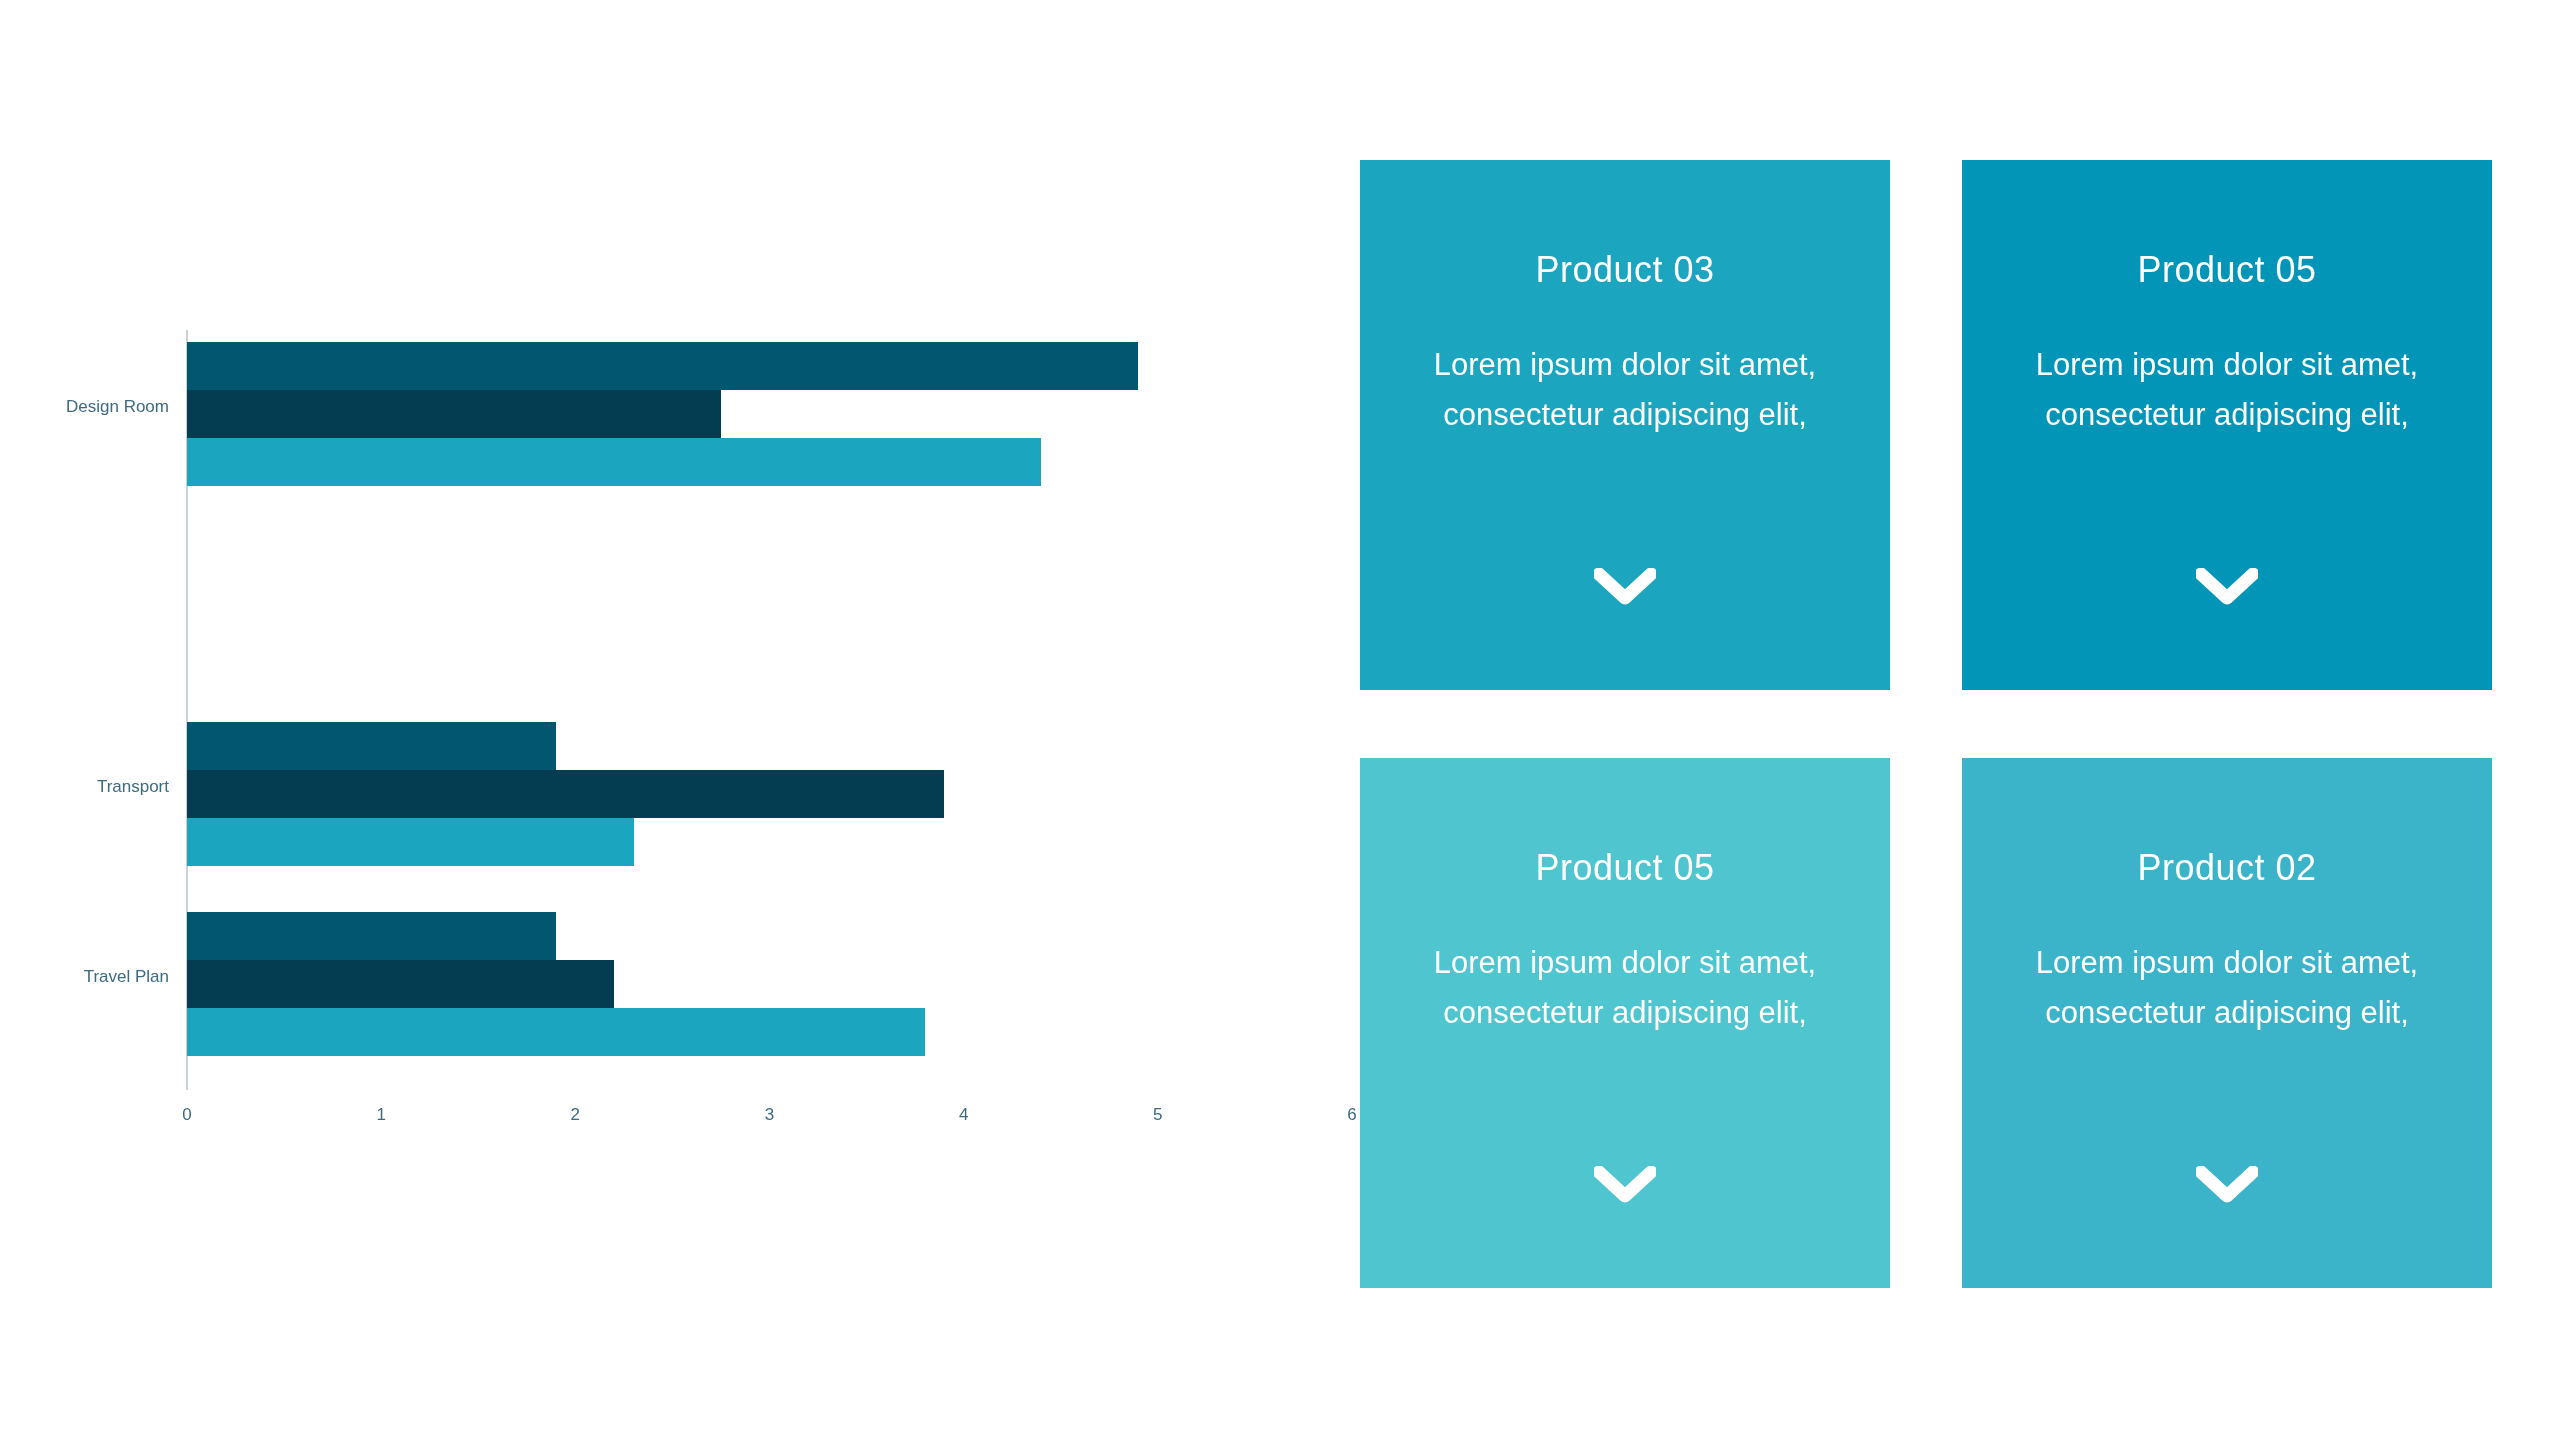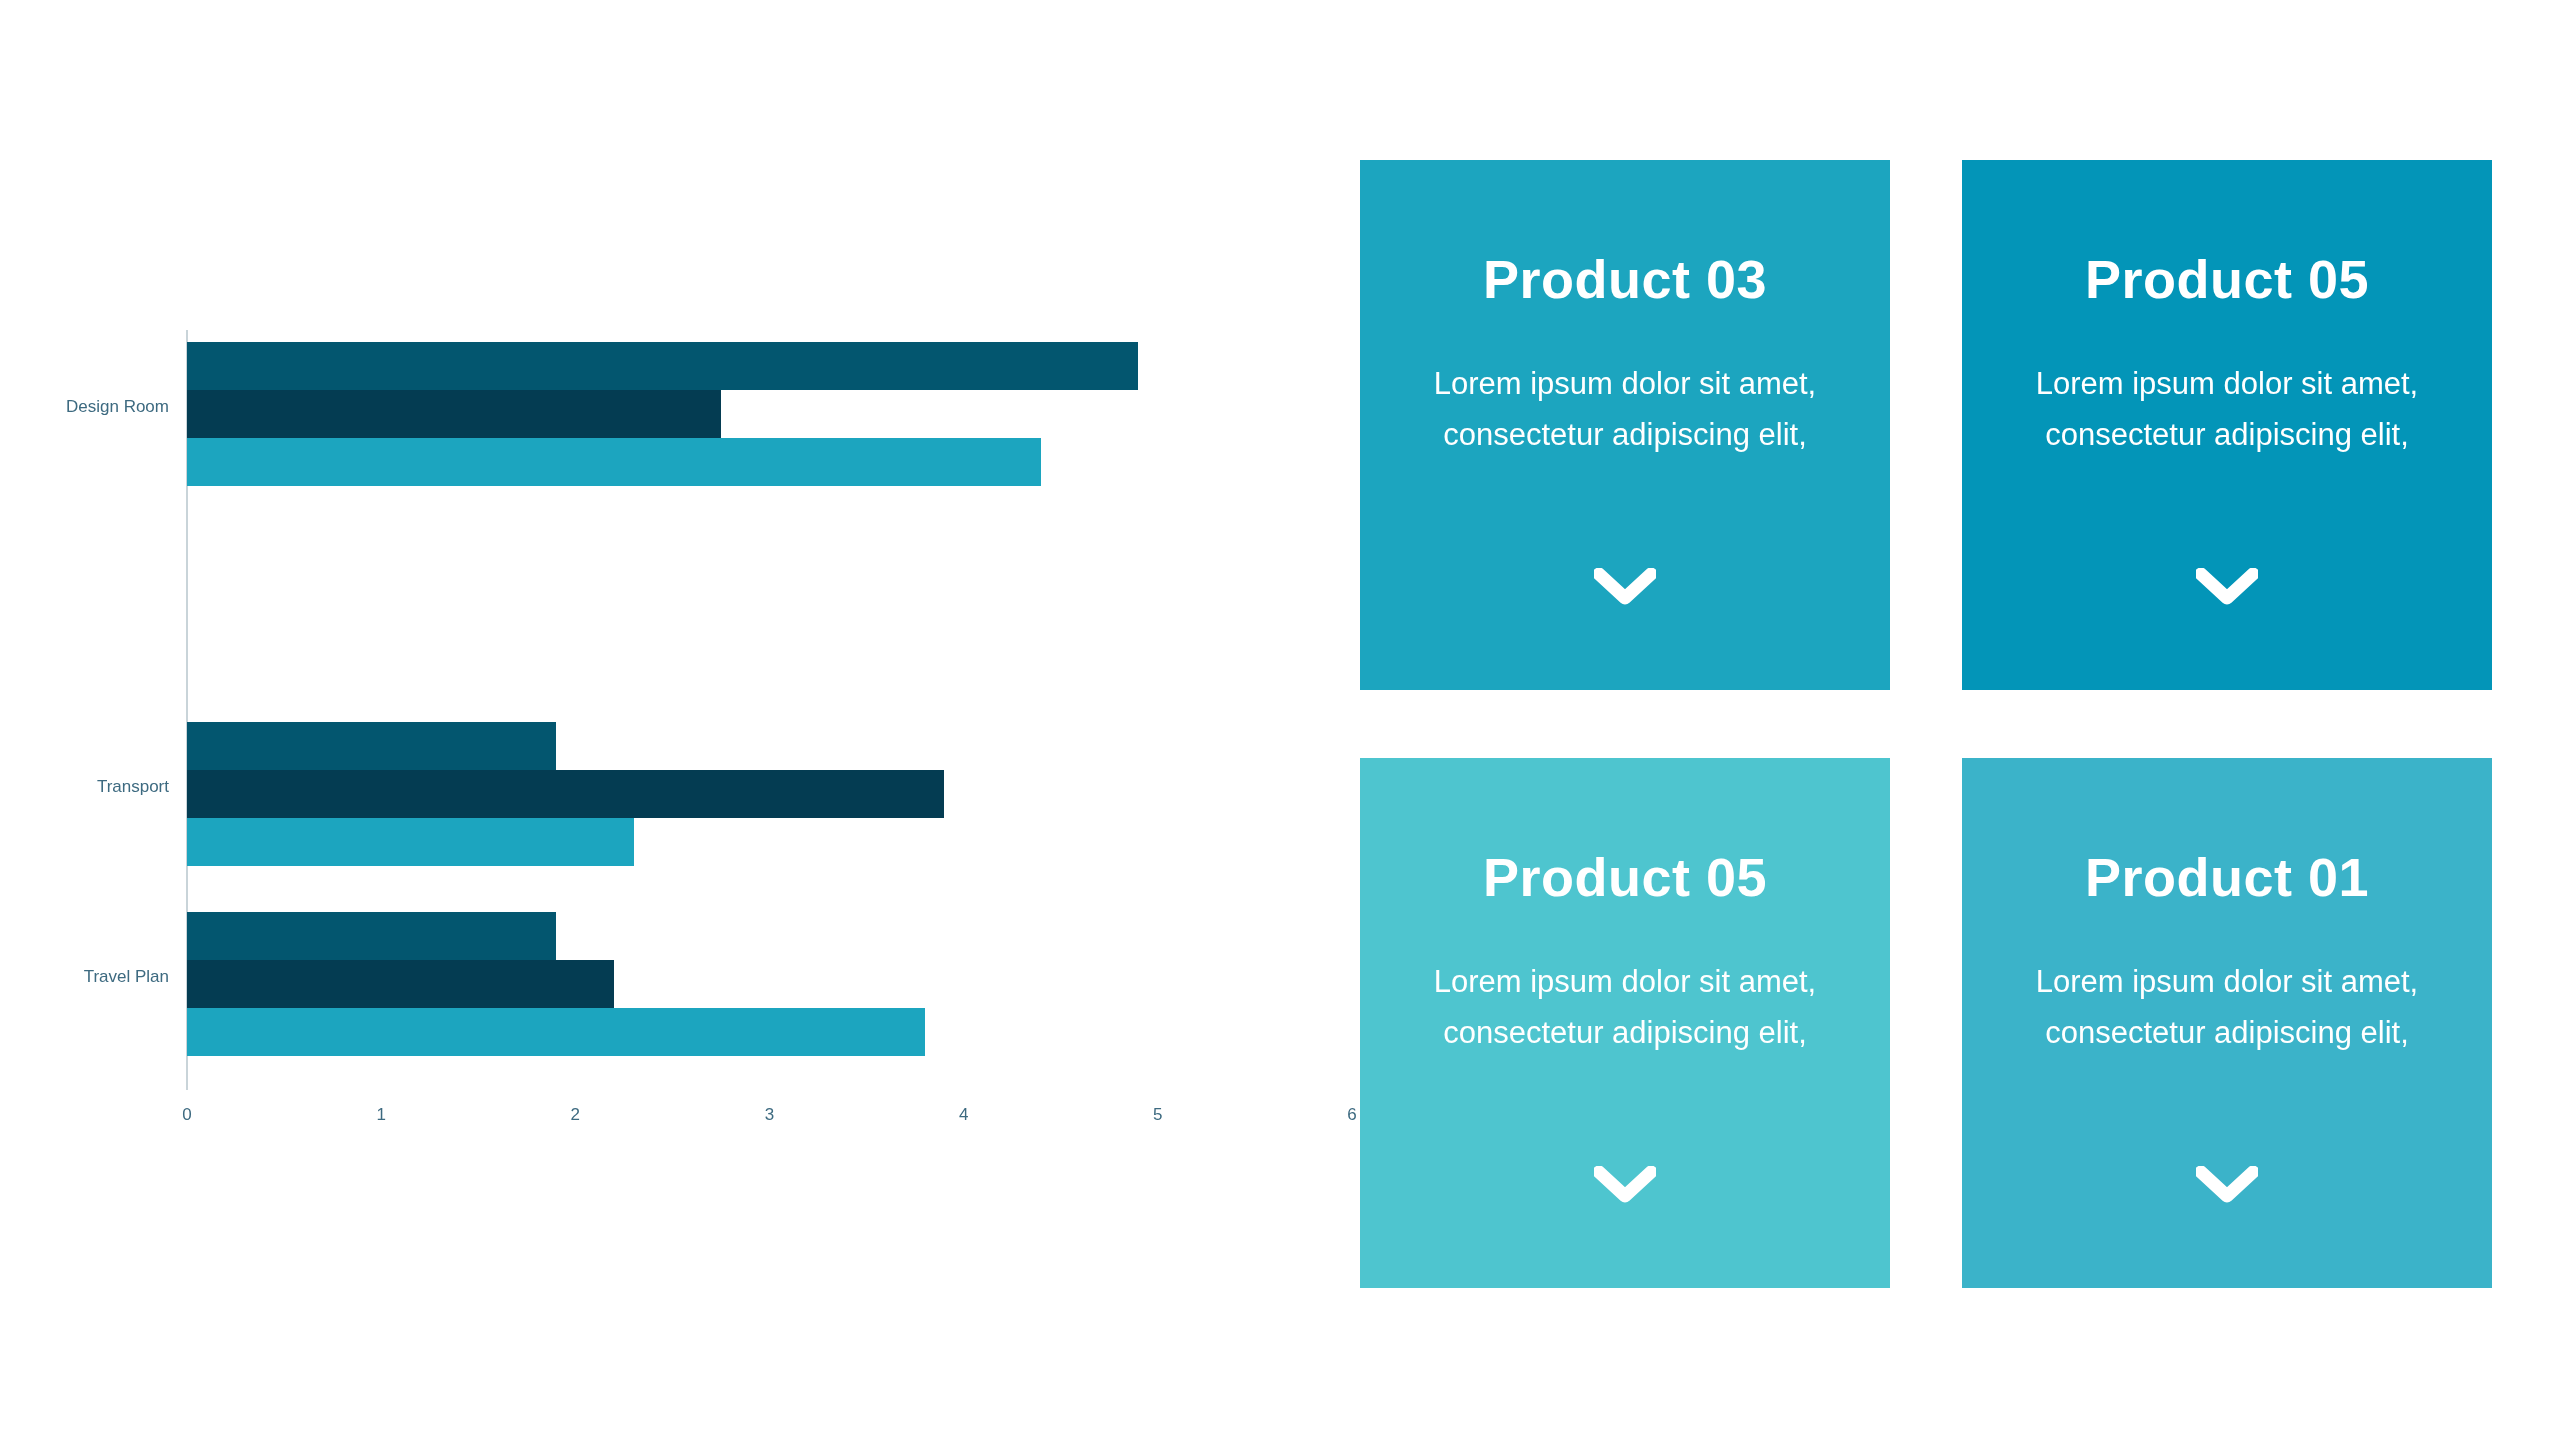--- a/index.html
+++ b/index.html
@@ -83,22 +83,22 @@
   .card {
     position: absolute;
     width: 530px;
     height: 530px;
     box-sizing: border-box;
     padding: 60px 52px 0 52px;
     text-align: center;
     color: #ffffff;
   }
   .card-title {
-    font-size: 54px;
-    font-weight: bold;
+    font-size: 36px;
+    font-weight: normal;
     letter-spacing: 0.5px;
     margin: 30px 0 0 0;
     line-height: 1.1;
     font-family: "Liberation Sans", sans-serif;
   }
   .card-body {
     font-size: 31px;
     line-height: 1.62;
     margin: 50px 0 0 0;
     font-family: "Liberation Sans", sans-serif;
@@ -173,21 +173,21 @@
     <div class="card" style="left: 1360px; top: 758px; background: rgb(78, 197, 207);">
       <div class="card-title">Product 05</div>
       <div class="card-body">Lorem ipsum dolor sit amet, consectetur adipiscing elit,</div>
       <div class="card-chevron">
         <svg width="62" height="40" viewBox="0 0 62 40" aria-hidden="true">
           <path d="M5 6 L31 30 L57 6" fill="none" stroke="#ffffff" stroke-width="13" stroke-linecap="round" stroke-linejoin="round"></path>
         </svg>
       </div>
     </div>
     <div class="card" style="left: 1962px; top: 758px; background: rgb(59, 179, 201);">
-      <div class="card-title">Product 01</div>
+      <div class="card-title">Product 02</div>
       <div class="card-body">Lorem ipsum dolor sit amet, consectetur adipiscing elit,</div>
       <div class="card-chevron">
         <svg width="62" height="40" viewBox="0 0 62 40" aria-hidden="true">
           <path d="M5 6 L31 30 L57 6" fill="none" stroke="#ffffff" stroke-width="13" stroke-linecap="round" stroke-linejoin="round"></path>
         </svg>
       </div>
     </div>
   </div>
 
 </body></html>

